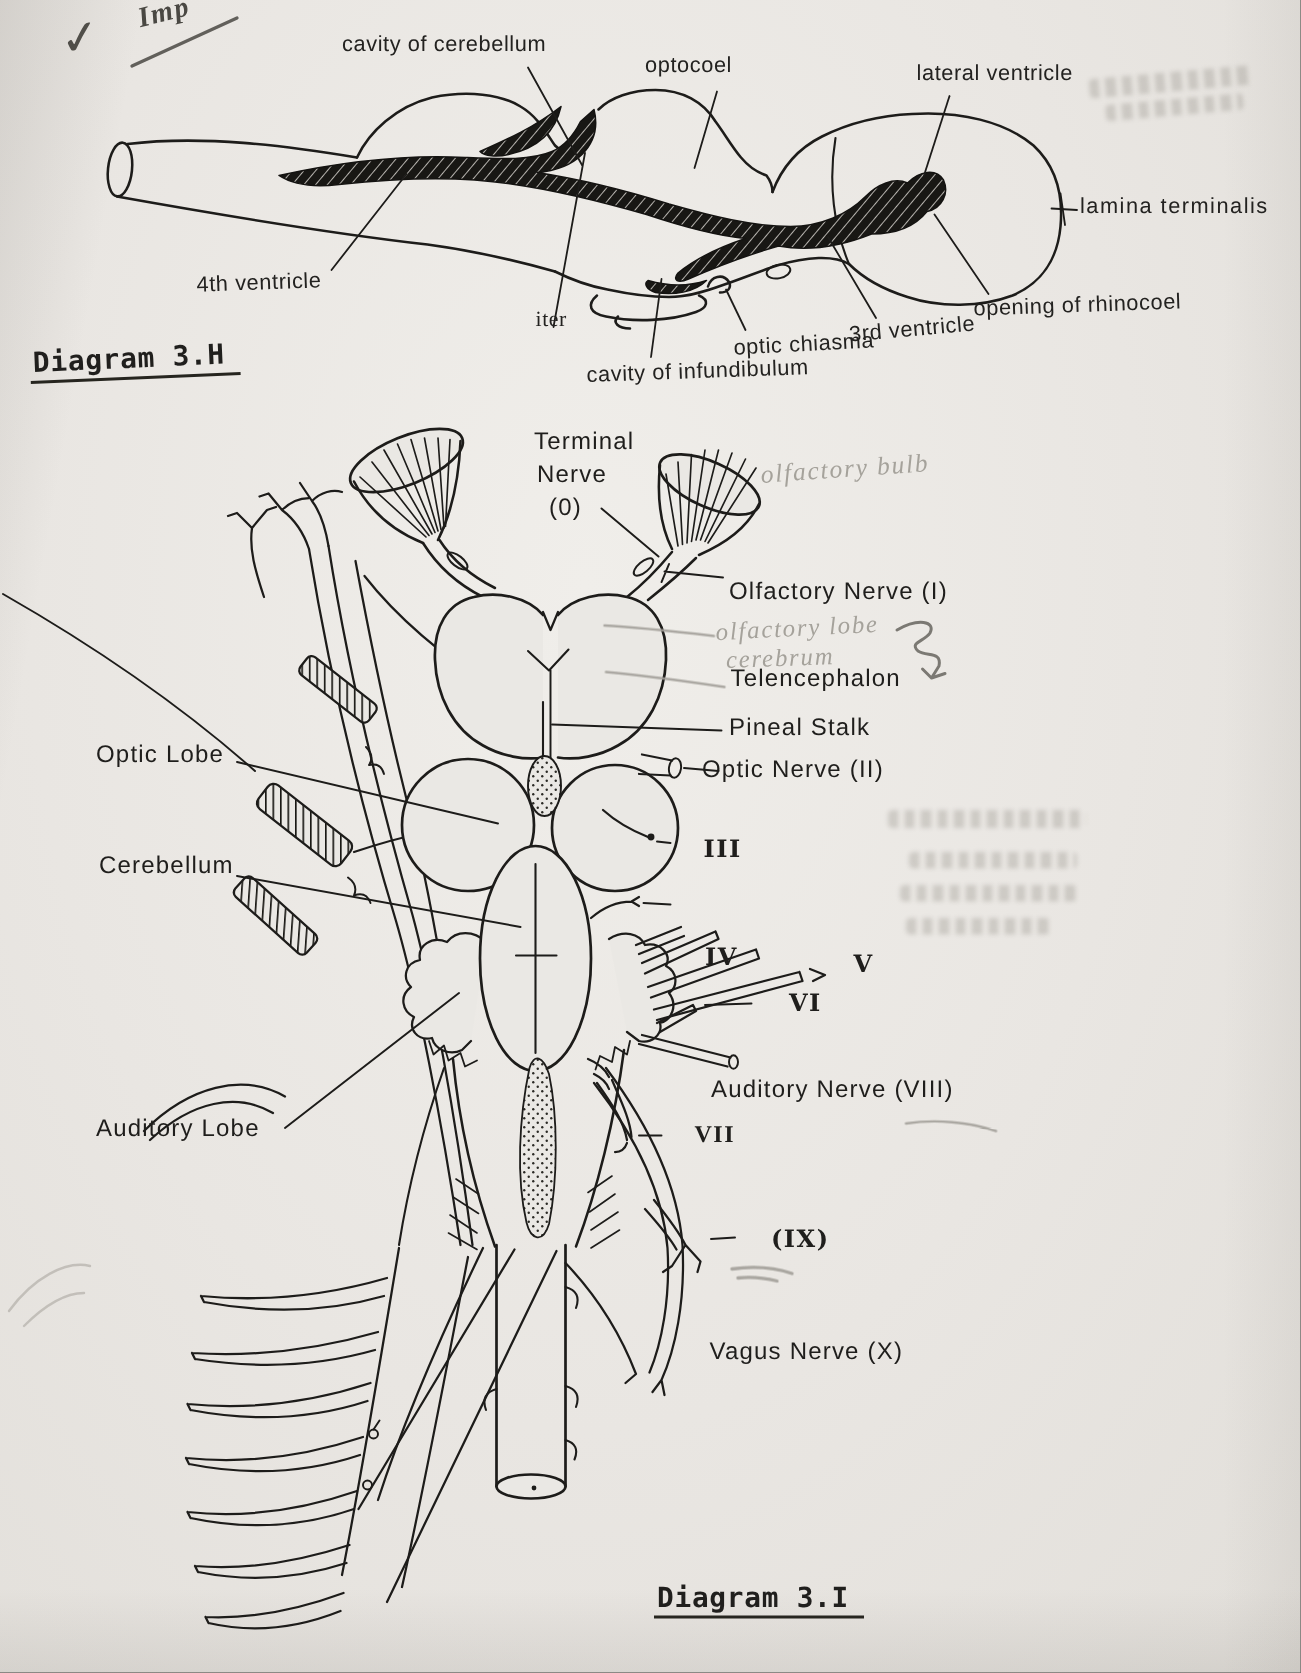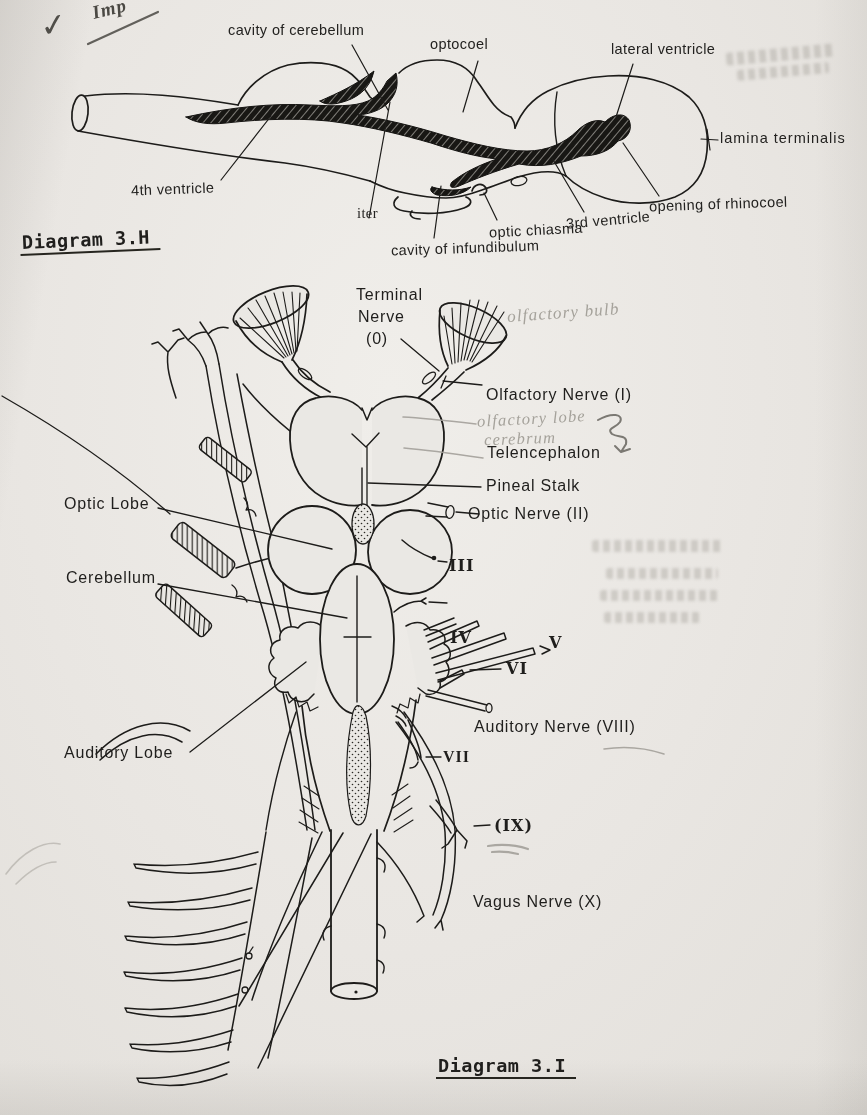--- a/index.html
+++ b/index.html
@@ -6,21 +6,21 @@
   .page{position:relative;width:867px;height:1115px;margin:0 auto;overflow:hidden;
     font-family:"Liberation Sans",sans-serif;
     background:radial-gradient(ellipse at 45% 35%, #f0eeea 0%, #e9e6e2 55%, #e2dfda 100%);}
   .page::before{content:"";position:absolute;inset:0;pointer-events:none;
     background:linear-gradient(100deg, rgba(110,105,98,.16), rgba(110,105,98,0) 9%),
                linear-gradient(0deg, rgba(110,105,98,.12), rgba(110,105,98,0) 5%),
                linear-gradient(270deg, rgba(110,105,98,.08), rgba(110,105,98,0) 6%);}
   .art{position:absolute;left:0;top:0;}
   .lbl{position:absolute;color:#232220;font-size:14.5px;letter-spacing:.4px;white-space:nowrap;}
   .lbl-i{font-size:16px;letter-spacing:.8px;color:#1f1e1c;text-align:right;}
-  .roman{font-family:"DejaVu Serif","Liberation Serif",serif;font-weight:700;font-size:16px;letter-spacing:1px;}
+  .roman{font-family:"DejaVu Serif","Liberation Serif",serif;font-weight:700;font-size:16px;letter-spacing:1px;padding-left:20px;}
   .caption{position:absolute;font-family:"DejaVu Sans Mono","Liberation Mono",monospace;
     font-weight:700;font-size:18.5px;color:#201f1d;border-bottom:2.2px solid #26251f;
     padding:0 10px 1px 2px;letter-spacing:.5px;white-space:nowrap;}
   .pencil{position:absolute;font-family:"Liberation Serif",serif;font-style:italic;
     color:#a5a29b;font-size:16.5px;letter-spacing:1.2px;white-space:nowrap;}
   .pencil-dark{color:#4a4843;font-weight:700;font-size:19px;}
   .check{position:absolute;font-size:32px;color:#504e49;font-weight:700;transform:rotate(-8deg);
     font-family:"DejaVu Sans",sans-serif;}
   .ghost{position:absolute;border-radius:3px;filter:blur(1.4px);opacity:.5;
     background:repeating-linear-gradient(90deg, rgba(148,144,136,.65) 0 7px, rgba(148,144,136,0) 7px 11px);}

